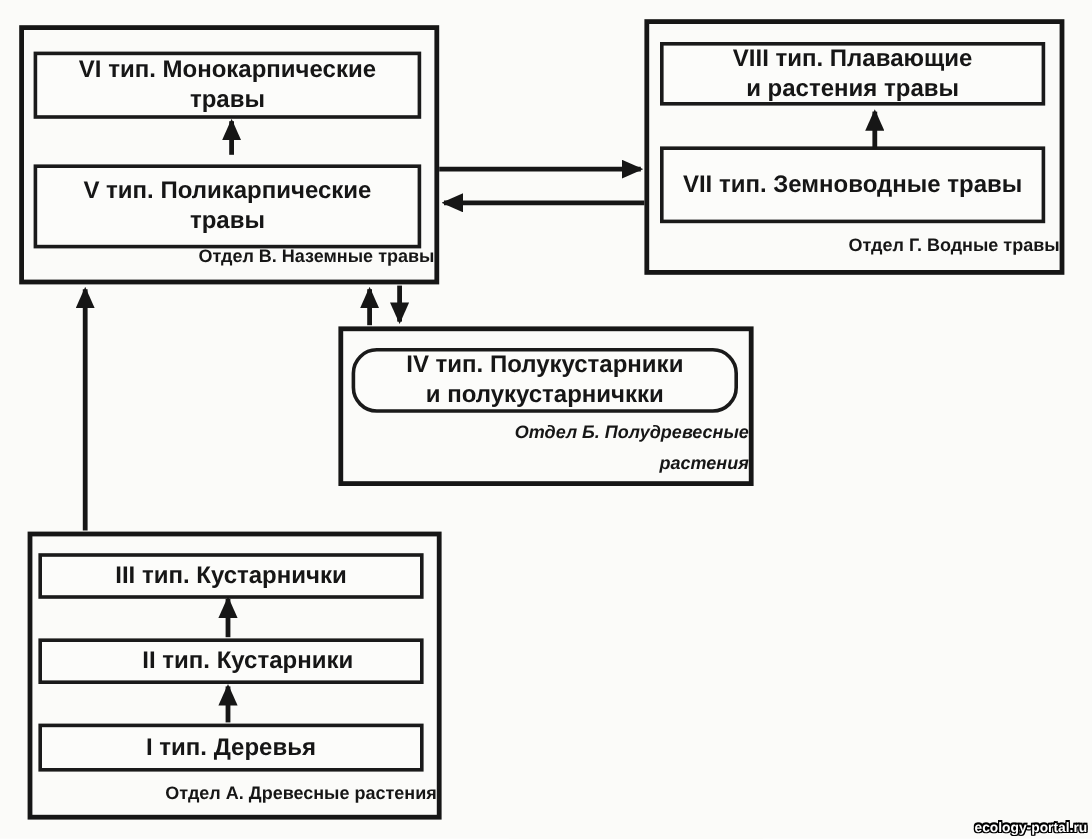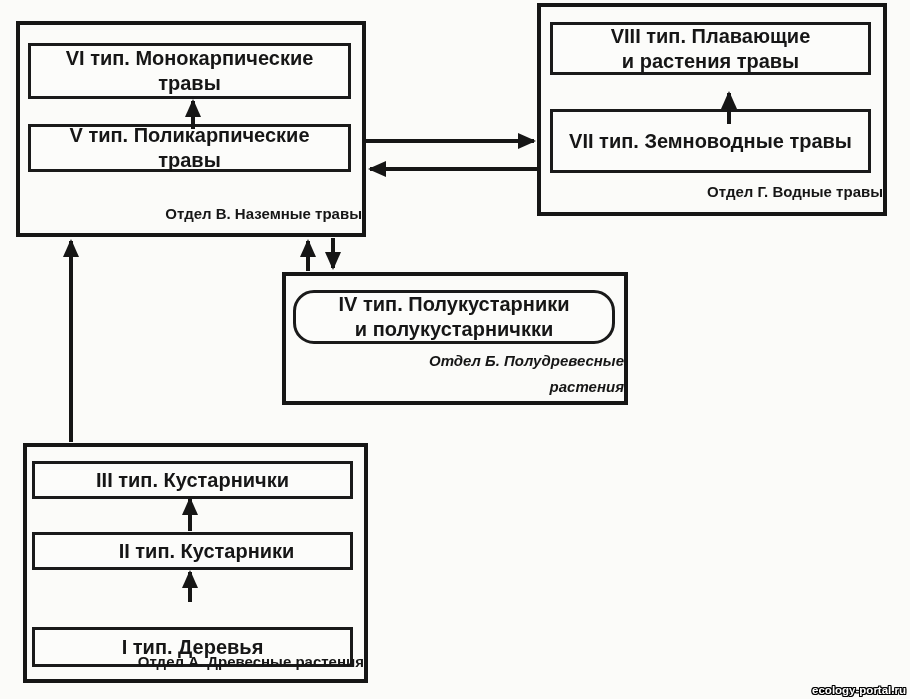--- a/index.html
+++ b/index.html
@@ -62,30 +62,30 @@
 </head>
 <body>
 
 <div class="stage">
 
   <div class="division" style="left:16px; top:21px; width:350px; height:216px;">
     <div class="type-box" style="left:8px; top:18px; width:323px; height:56px;">
       <span>VI тип. Монокарпические</span>
       <span>травы</span>
     </div>
-    <div class="type-box" style="left:8px; top:99px; width:323px; height:48px;">
+    <div class="type-box" style="left:8px; top:112px; width:323px; height:70px;">
       <span>V тип. Поликарпические</span>
       <span>травы</span>
     </div>
     <div class="division-title" style="top:176px;">
       <span>Отдел В. Наземные травы</span>
     </div>
   </div>
 
-  <div class="division" style="left:537px; top:3px; width:350px; height:213px;padding-left:12px;">
+  <div class="division" style="left:537px; top:16px; width:350px; height:213px;padding-left:12px;">
     <div class="type-box" style="left:9px; top:15px; width:321px; height:53px;">
       <span>VIII тип. Плавающие</span>
       <span>и растения травы</span>
     </div>
     <div class="type-box" style="left:9px; top:102px; width:321px; height:64px;">
       <span>VII тип. Земноводные травы</span>
     </div>
     <div class="division-title" style="top:172px;">
       <span>Отдел Г. Водные травы</span>
     </div>
@@ -102,21 +102,21 @@
     </div>
   </div>
 
   <div class="division" style="left:23px; top:443px; width:345px; height:240px;">
     <div class="type-box" style="left:5px; top:14px; width:321px; height:38px;">
       <span>III тип. Кустарнички</span>
     </div>
     <div class="type-box" style="left:5px; top:85px; width:321px; height:38px;padding-left:28px;">
       <span>II тип. Кустарники</span>
     </div>
-    <div class="type-box" style="left:5px; top:156px; width:321px; height:40px;margin-top:24px;">
+    <div class="type-box" style="left:5px; top:156px; width:321px; height:40px;">
       <span>I тип. Деревья</span>
     </div>
     <div class="division-title" style="top:202px;">
       <span>Отдел А. Древесные растения</span>
     </div>
   </div>
 
   <svg class="arrow-layer" viewBox="0 0 910 699" xmlns="http://www.w3.org/2000/svg">
     <defs>
       <marker id="ah" markerUnits="userSpaceOnUse" markerWidth="18" markerHeight="16" refX="16" refY="8" orient="auto">

